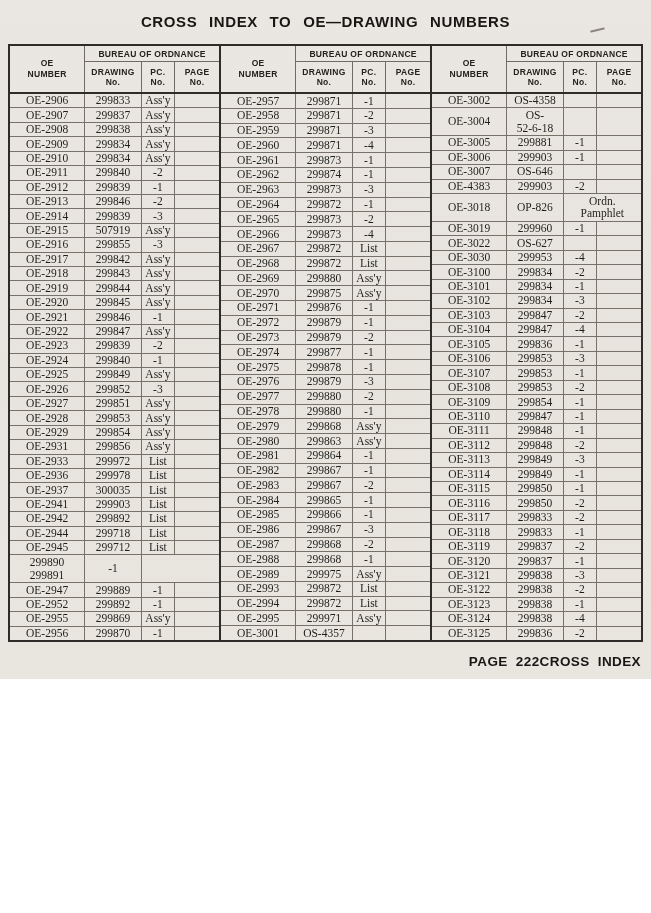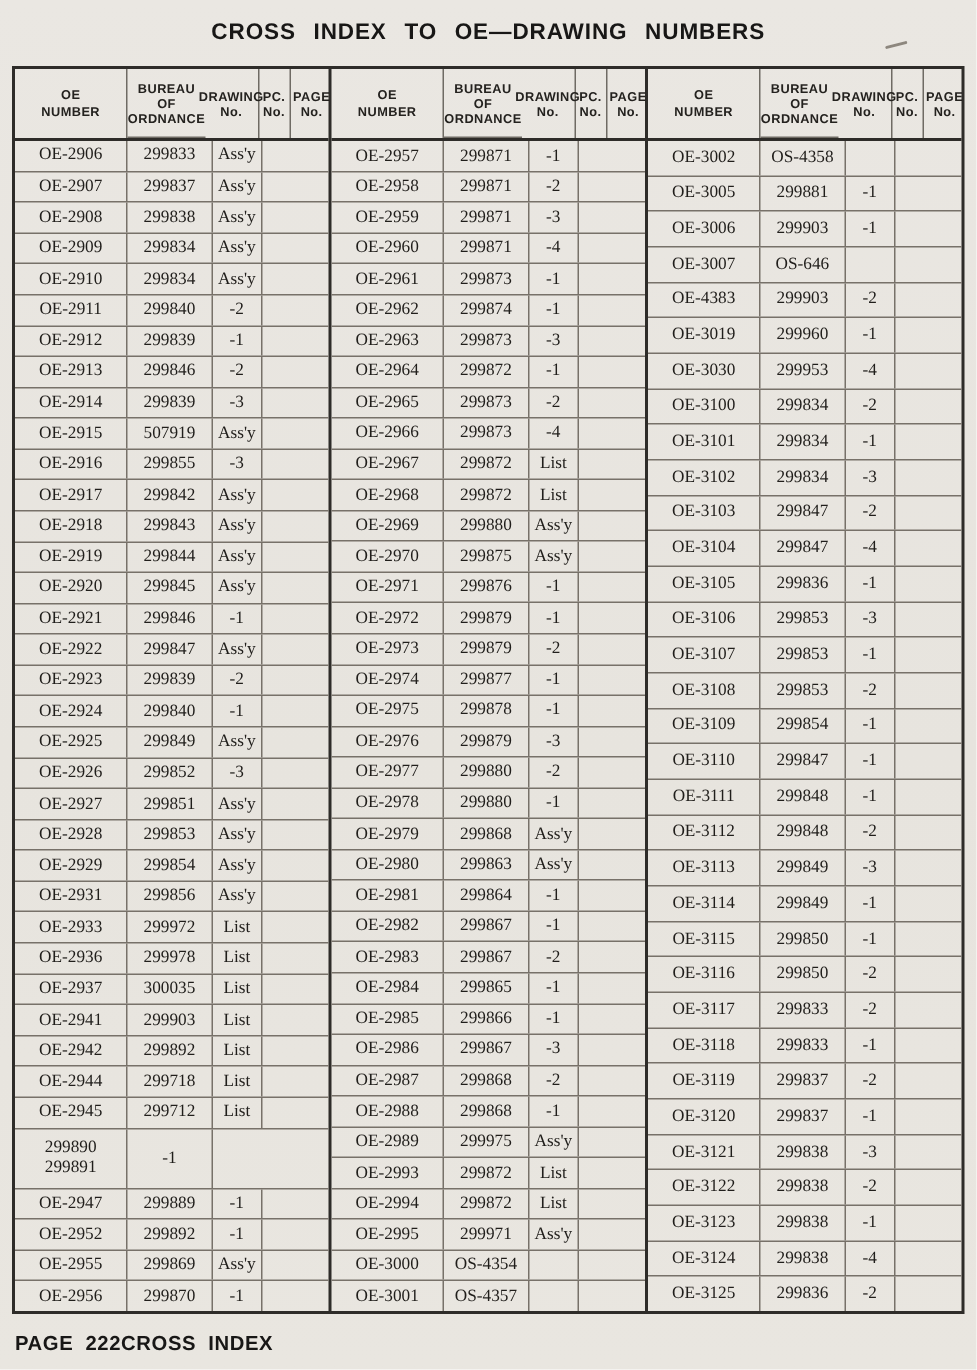--- a/index.html
+++ b/index.html
@@ -1,18 +1,18 @@
 <!DOCTYPE html>
 <html><head>
 <meta charset="utf-8">
 <style>
   html,body { margin:0; padding:0; }
   .page {
     position:relative;
-    width:651px; height:913px;
+    width:651px; height:679px;
     background:linear-gradient(180deg,#eae7e2 0%, #e7e4de 55%, #e9e6e0 100%);
     color:#1d1c1a;
     font-family:"Liberation Serif", serif;
     box-sizing:border-box;
     overflow:hidden;
   }
   .title {
     padding-top:13px;
     text-align:center;
     font-family:"Liberation Sans", sans-serif;
@@ -47,21 +47,21 @@
     border-bottom:2px solid #2e2c29;
     font-family:"Liberation Sans", sans-serif;
     font-weight:bold; font-size:8.5px; letter-spacing:.3px;
     text-align:center; color:#24221f;
   }
   .oe-h {
     border-right:1px solid #6f6b64;
     display:flex; align-items:center; justify-content:center;
     white-space:pre-line; line-height:1.3;
   }
-  .ghead-right { display:flex; flex-direction:row; min-width:0; }
+  .ghead-right { display:flex; flex-direction:column; min-width:0; }
   .bureau-h {
     border-bottom:1px solid #6f6b64;
     padding:3px 0 2px;
     display:flex; align-items:center; justify-content:center;
   }
   .subs { flex:1; display:grid; grid-template-columns:42.2% 25% 32.8%; }
   .subs > div {
     border-right:1px solid #6f6b64;
     display:flex; align-items:center; justify-content:center;
     white-space:pre-line; line-height:1.2;
@@ -83,21 +83,21 @@
     font-size:11.5px; line-height:1.12;
     white-space:pre-line; text-align:center;
     overflow:hidden;
     color:#201e1b;
   }
   .cell:last-child { border-right:none; }
   .cell.span2 { grid-column:3 / 5; }
 
   .footer {
     position:absolute; left:10px; right:10px; bottom:10px;
-    display:flex; justify-content:flex-start;
+    display:flex; justify-content:flex-end;
     font-family:"Liberation Sans", sans-serif;
     font-weight:bold; font-size:13.5px; letter-spacing:.4px;
     word-spacing:4px;
     color:#181716;
   }
 </style>
 </head>
 <body>
 
 <div class="page">
@@ -574,26 +574,20 @@
             <div class="cell">List</div>
             <div class="cell"></div>
           </div>
           <div class="row">
             <div class="cell">OE-2995</div>
             <div class="cell">299971</div>
             <div class="cell">Ass'y</div>
             <div class="cell"></div>
           </div>
           <div class="row">
-            <div class="cell">OE-3000</div>
-            <div class="cell">OS-4354</div>
-            <div class="cell"></div>
-            <div class="cell"></div>
-          </div>
-          <div class="row">
             <div class="cell">OE-3001</div>
             <div class="cell">OS-4357</div>
             <div class="cell"></div>
             <div class="cell"></div>
           </div>
         </div>
     </div>
 
     <div class="group">
       <div class="ghead">
@@ -611,20 +605,27 @@
           </div>
         </div>
       </div>
       <div class="rows">
           <div class="row">
             <div class="cell">OE-3002</div>
             <div class="cell">OS-4358</div>
             <div class="cell"></div>
             <div class="cell"></div>
           </div>
+          <div class="row tall">
+            <div class="cell">OE-3004</div>
+            <div class="cell">OS-
+52-6-18</div>
+            <div class="cell"></div>
+            <div class="cell"></div>
+          </div>
           <div class="row">
             <div class="cell">OE-3005</div>
             <div class="cell">299881</div>
             <div class="cell">-1</div>
             <div class="cell"></div>
           </div>
           <div class="row">
             <div class="cell">OE-3006</div>
             <div class="cell">299903</div>
             <div class="cell">-1</div>
@@ -635,24 +636,36 @@
             <div class="cell">OS-646</div>
             <div class="cell"></div>
             <div class="cell"></div>
           </div>
           <div class="row">
             <div class="cell">OE-4383</div>
             <div class="cell">299903</div>
             <div class="cell">-2</div>
             <div class="cell"></div>
           </div>
+          <div class="row tall">
+            <div class="cell">OE-3018</div>
+            <div class="cell">OP-826</div>
+            <div class="cell span2">Ordn.
+Pamphlet</div>
+          </div>
           <div class="row">
             <div class="cell">OE-3019</div>
             <div class="cell">299960</div>
             <div class="cell">-1</div>
+            <div class="cell"></div>
+          </div>
+          <div class="row">
+            <div class="cell">OE-3022</div>
+            <div class="cell">OS-627</div>
+            <div class="cell"></div>
             <div class="cell"></div>
           </div>
           <div class="row">
             <div class="cell">OE-3030</div>
             <div class="cell">299953</div>
             <div class="cell">-4</div>
             <div class="cell"></div>
           </div>
           <div class="row">
             <div class="cell">OE-3100</div>

